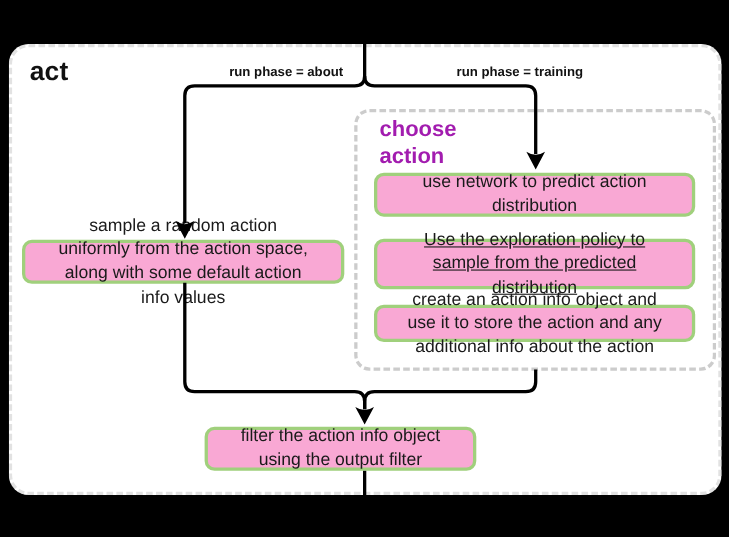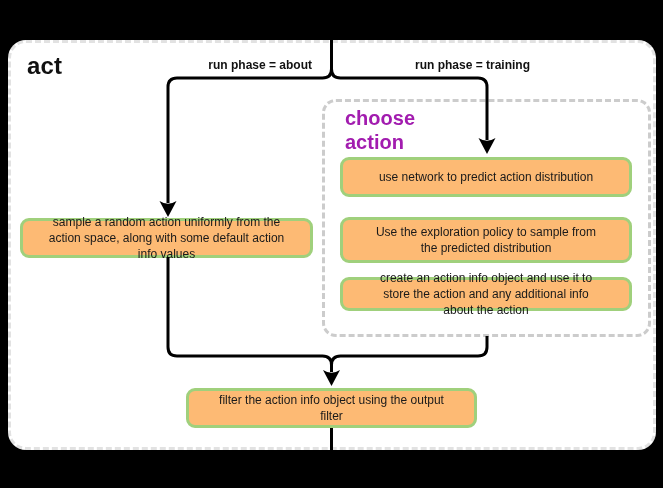--- a/index.html
+++ b/index.html
@@ -37,55 +37,55 @@
     font-size: 12px;
     font-weight: bold;
     color: #111;
     white-space: nowrap;
   }
   .branch-label.heatup { left: 150px; width: 162px; text-align: right; }
   .branch-label.training { left: 367px; margin-left: 48px; }
   .node {
     position: absolute;
     box-sizing: border-box;
-    background: #fdba74;
+    background: #f9a8d4;
     border: 3px solid #a0d07c;
     border-radius: 9px;
     display: flex;
     align-items: center;
     justify-content: center;
     text-align: center;
-    font-size: 12px;
+    font-size: 16px;
     line-height: 1.35;
     color: #1a1a1a;
     padding: 2px 24px;
   }
   .node-heatup   { left: 20px;  top: 218px; width: 293px; height: 40px; }
-  .node-filter   { left: 186px; top: 388px; width: 291px; height: 40px; }
+  .node-filter   { left: 186px; top: 388px; width: 247px; height: 40px; }
   .group {
     position: absolute;
     left: 322px; top: 99px;
     width: 329px; height: 238px;
     box-sizing: border-box;
     border: 3px dashed #cccccc;
     border-radius: 14px;
     background: #fff;
   }
   .group-title {
     position: absolute;
     left: 20px; top: 5px;
     width: 92px;
     font-size: 20px;
     font-weight: bold;
     line-height: 1.18;
     color: #a21caf;
   }
   .group .node { left: 15px; width: 292px; }
   .g-node-0 { top: 55px;  height: 40px; }
-  .g-node-1 { top: 115px; height: 46px; }
+  .g-node-1 { top: 115px; height: 46px; text-decoration: underline; }
   .g-node-2 { top: 175px; height: 34px; }
   svg.connectors {
     position: absolute;
     left: 0; top: 0;
     pointer-events: none;
   }
 </style>
 </head>
 <body>
 

